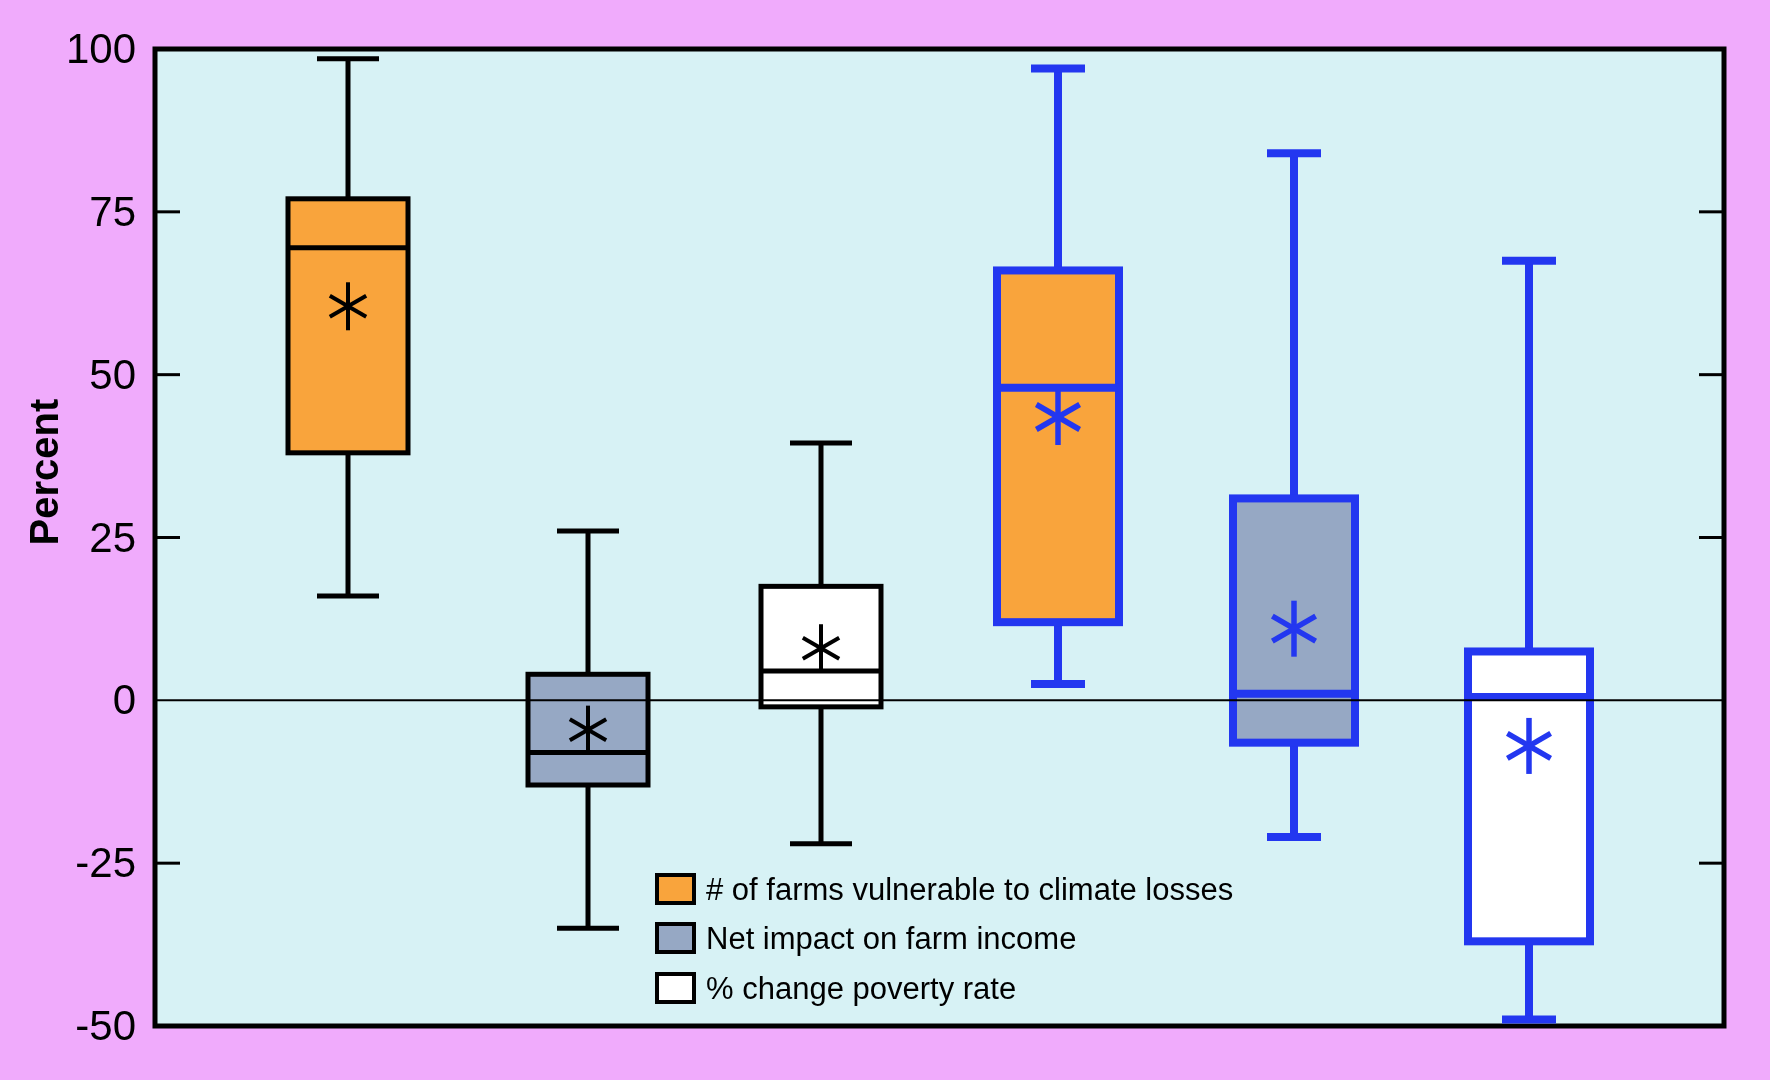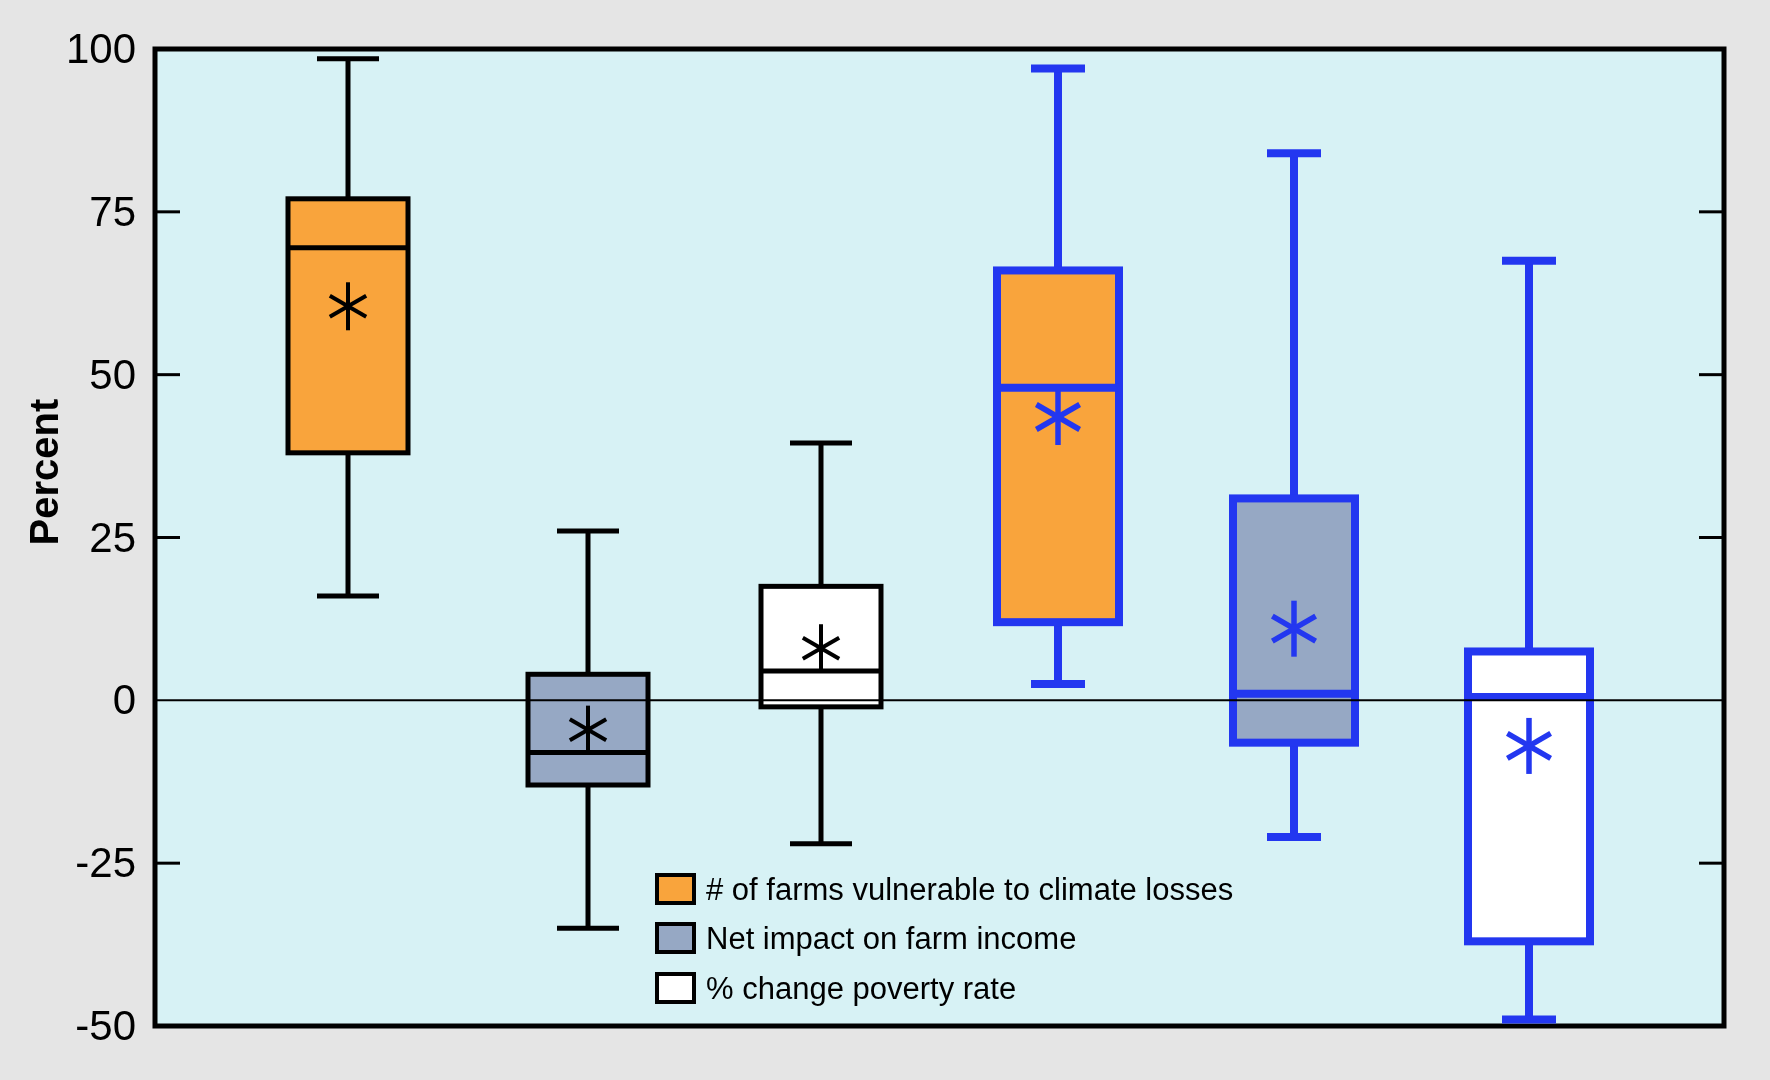--- a/index.html
+++ b/index.html
@@ -1,17 +1,17 @@
 <!DOCTYPE html>
 <html><head>
 <meta charset="utf-8">
 <style>
   html,body{margin:0;padding:0;background:#ffffff;}
   body{font-family:"Liberation Sans","DejaVu Sans",sans-serif;}
-  .stage{position:relative;width:1770px;height:1080px;background:#e5e5e5;overflow:hidden;}
+  .stage{position:relative;width:1770px;height:1080px;background:#f0abfc;overflow:hidden;}
   svg text{fill:#000000;}
   .ticklabel{font-size:42px;}
   .ytitle{font-size:40px;font-weight:bold;}
   .legendtext{font-size:31px;}
 </style>
 </head>
 <body>
 
 <div class="stage">
 <svg id="chart" width="1770" height="1080" viewBox="0 0 1770 1080">

